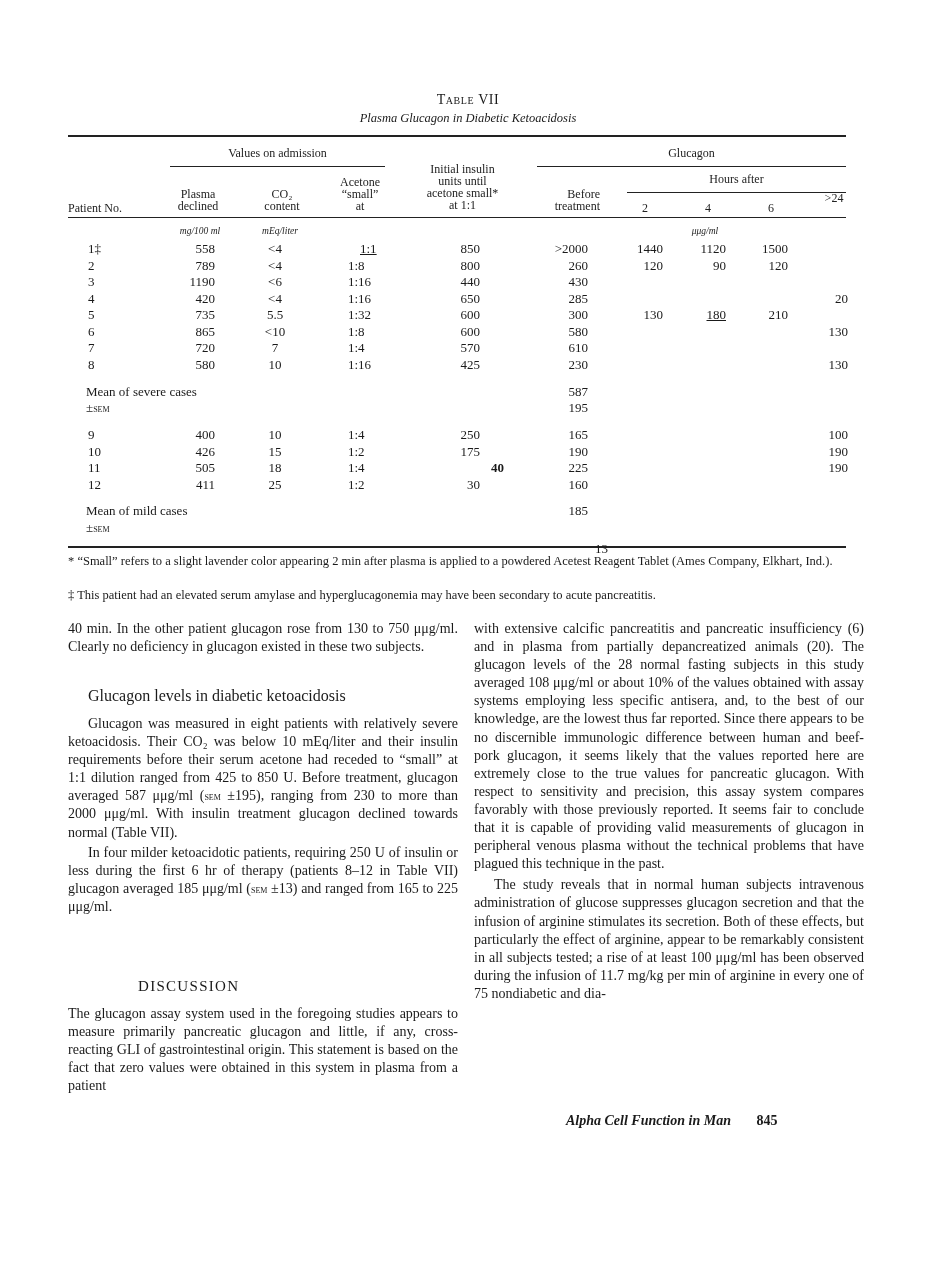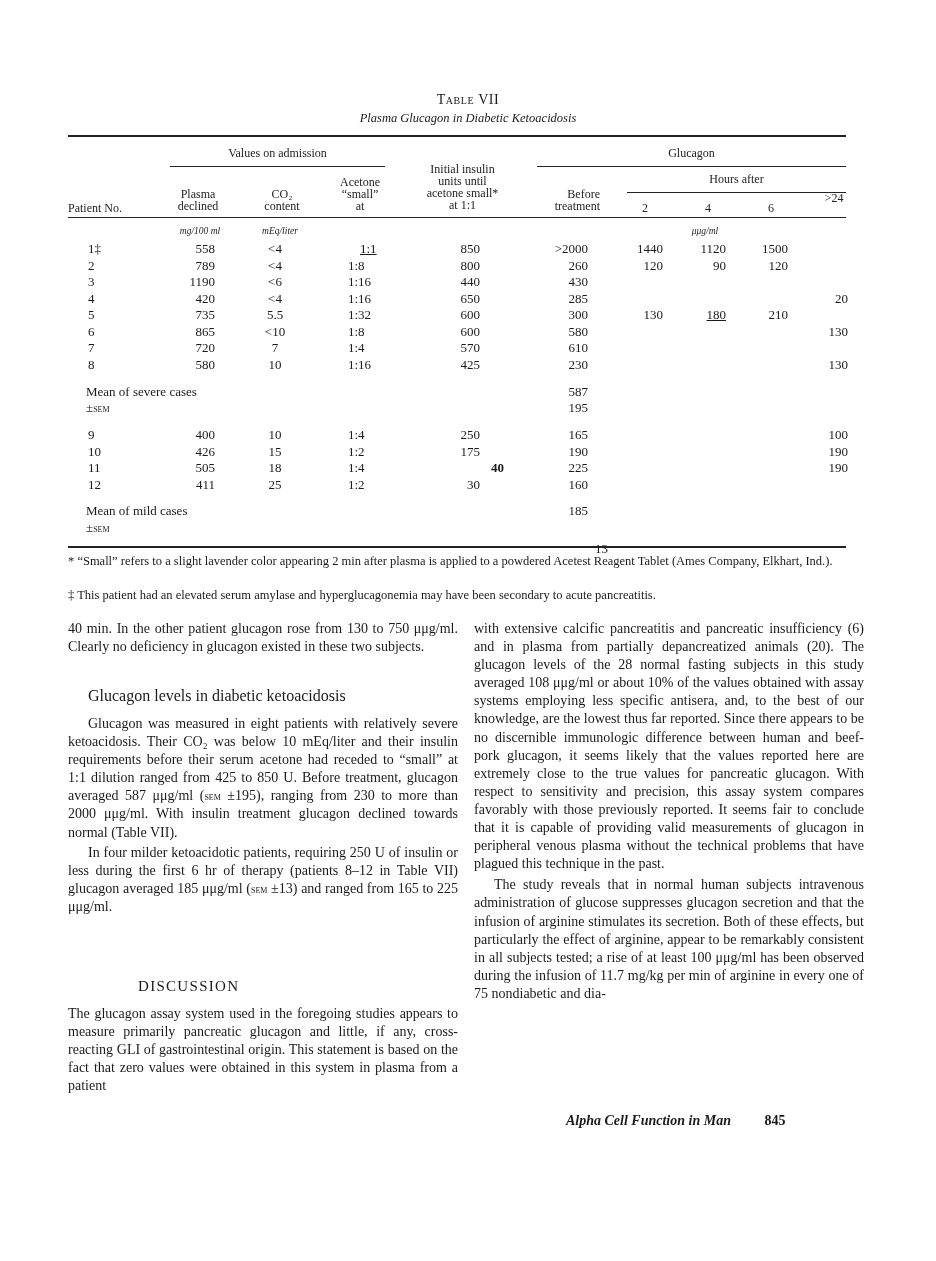--- a/index.html
+++ b/index.html
@@ -262,16 +262,16 @@
     <p>The glucagon assay system used in the foregoing studies appears to measure primarily pancreatic glucagon and little, if any, cross-reacting GLI of gastrointestinal origin. This statement is based on the fact that zero values were obtained in this system in plasma from a patient</p>
   </div>
 
   <div class="col" style="left:474px; top:620px;">
     <p>with extensive calcific pancreatitis and pancreatic insufficiency (6) and in plasma from partially depancreatized animals (20). The glucagon levels of the 28 normal fasting subjects in this study averaged 108 μμg/ml or about 10% of the values obtained with assay systems employing less specific antisera, and, to the best of our knowledge, are the lowest thus far reported. Since there appears to be no discernible immunologic difference between human and beef-pork glucagon, it seems likely that the values reported here are extremely close to the true values for pancreatic glucagon. With respect to sensitivity and precision, this assay system compares favorably with those previously reported. It seems fair to conclude that it is capable of providing valid measurements of glucagon in peripheral venous plasma without the technical problems that have plagued this technique in the past.</p>
     <p class="indent" style="margin-top:3px;">The study reveals that in normal human subjects intravenous administration of glucose suppresses glucagon secretion and that the infusion of arginine stimulates its secretion. Both of these effects, but particularly the effect of arginine, appear to be remarkably consistent in all subjects tested; a rise of at least 100 μμg/ml has been observed during the infusion of 11.7 mg/kg per min of arginine in every one of 75 nondiabetic and dia-</p>
   </div>
 
   <div class="running" style="left:566px;">
     <span class="title">Alpha Cell Function in Man</span>
-    <span class="pg" style="margin-left:30px;">845</span>
+    <span class="pg" style="margin-left:22px;">845</span>
   </div>
 
 </div>
 
 </body></html>

